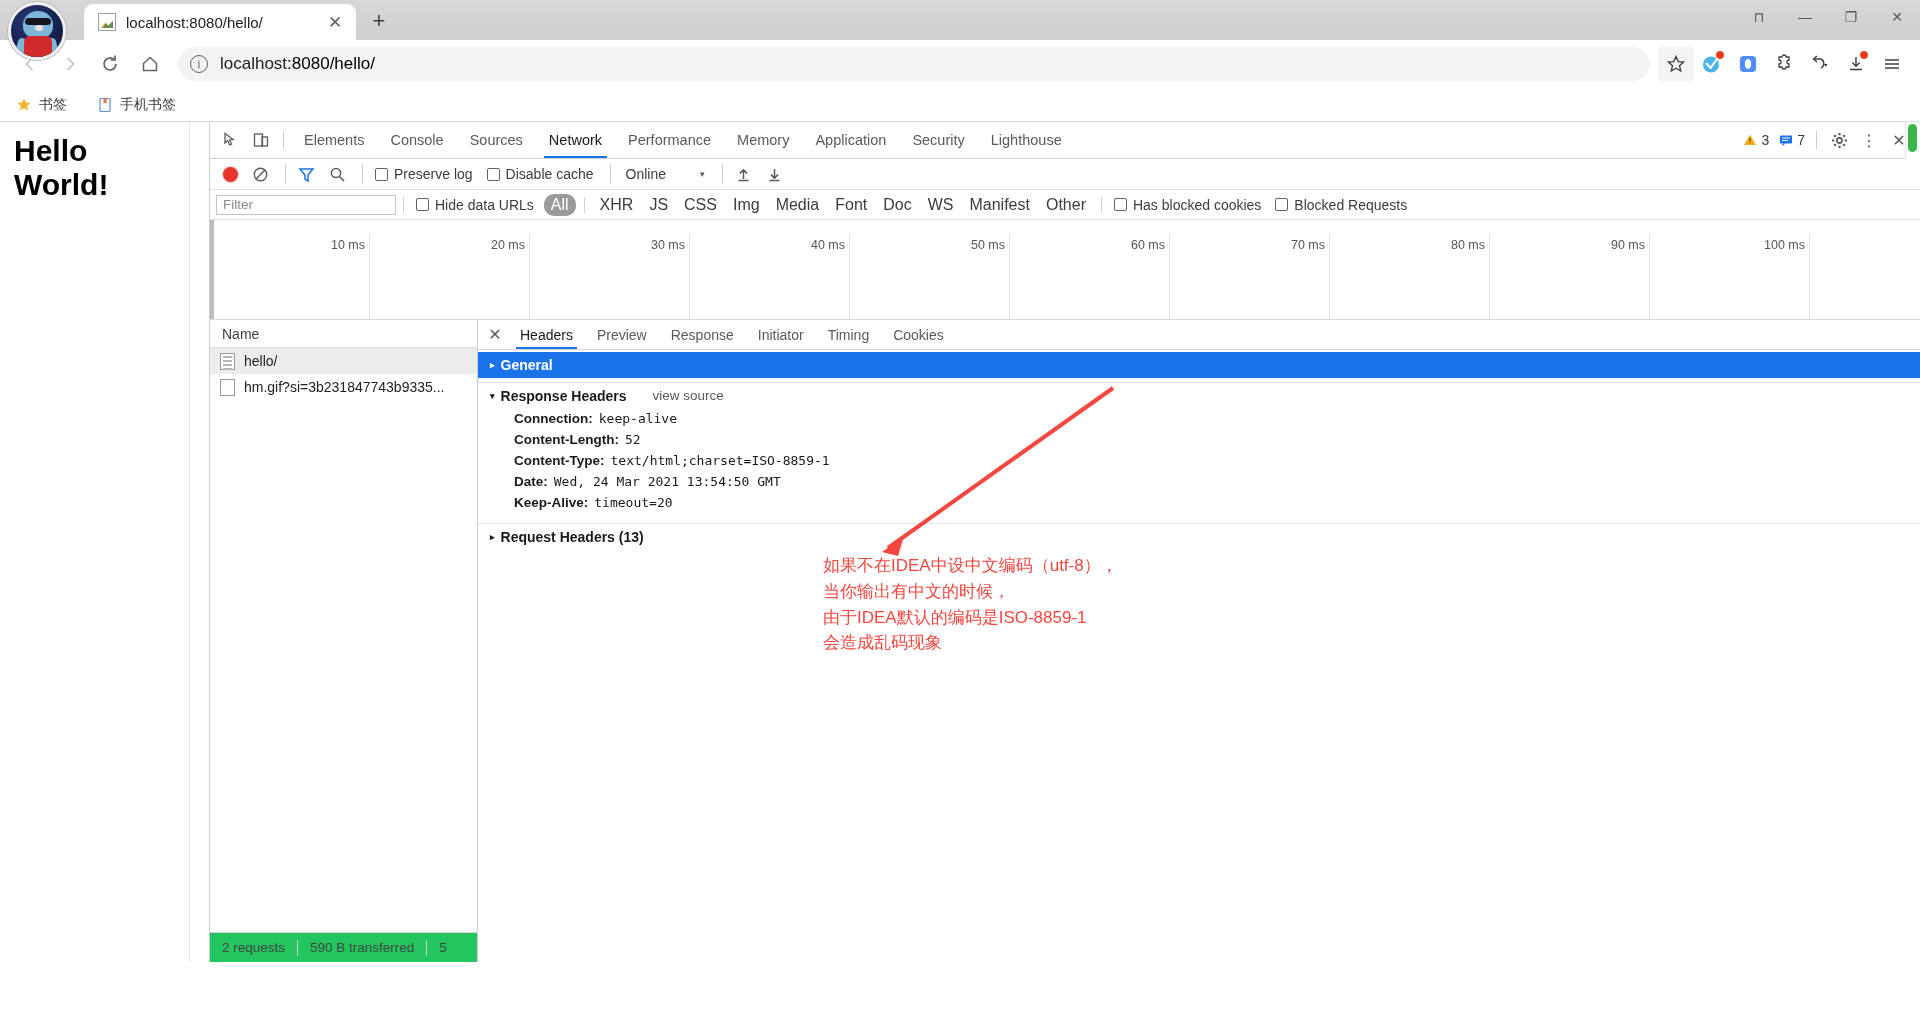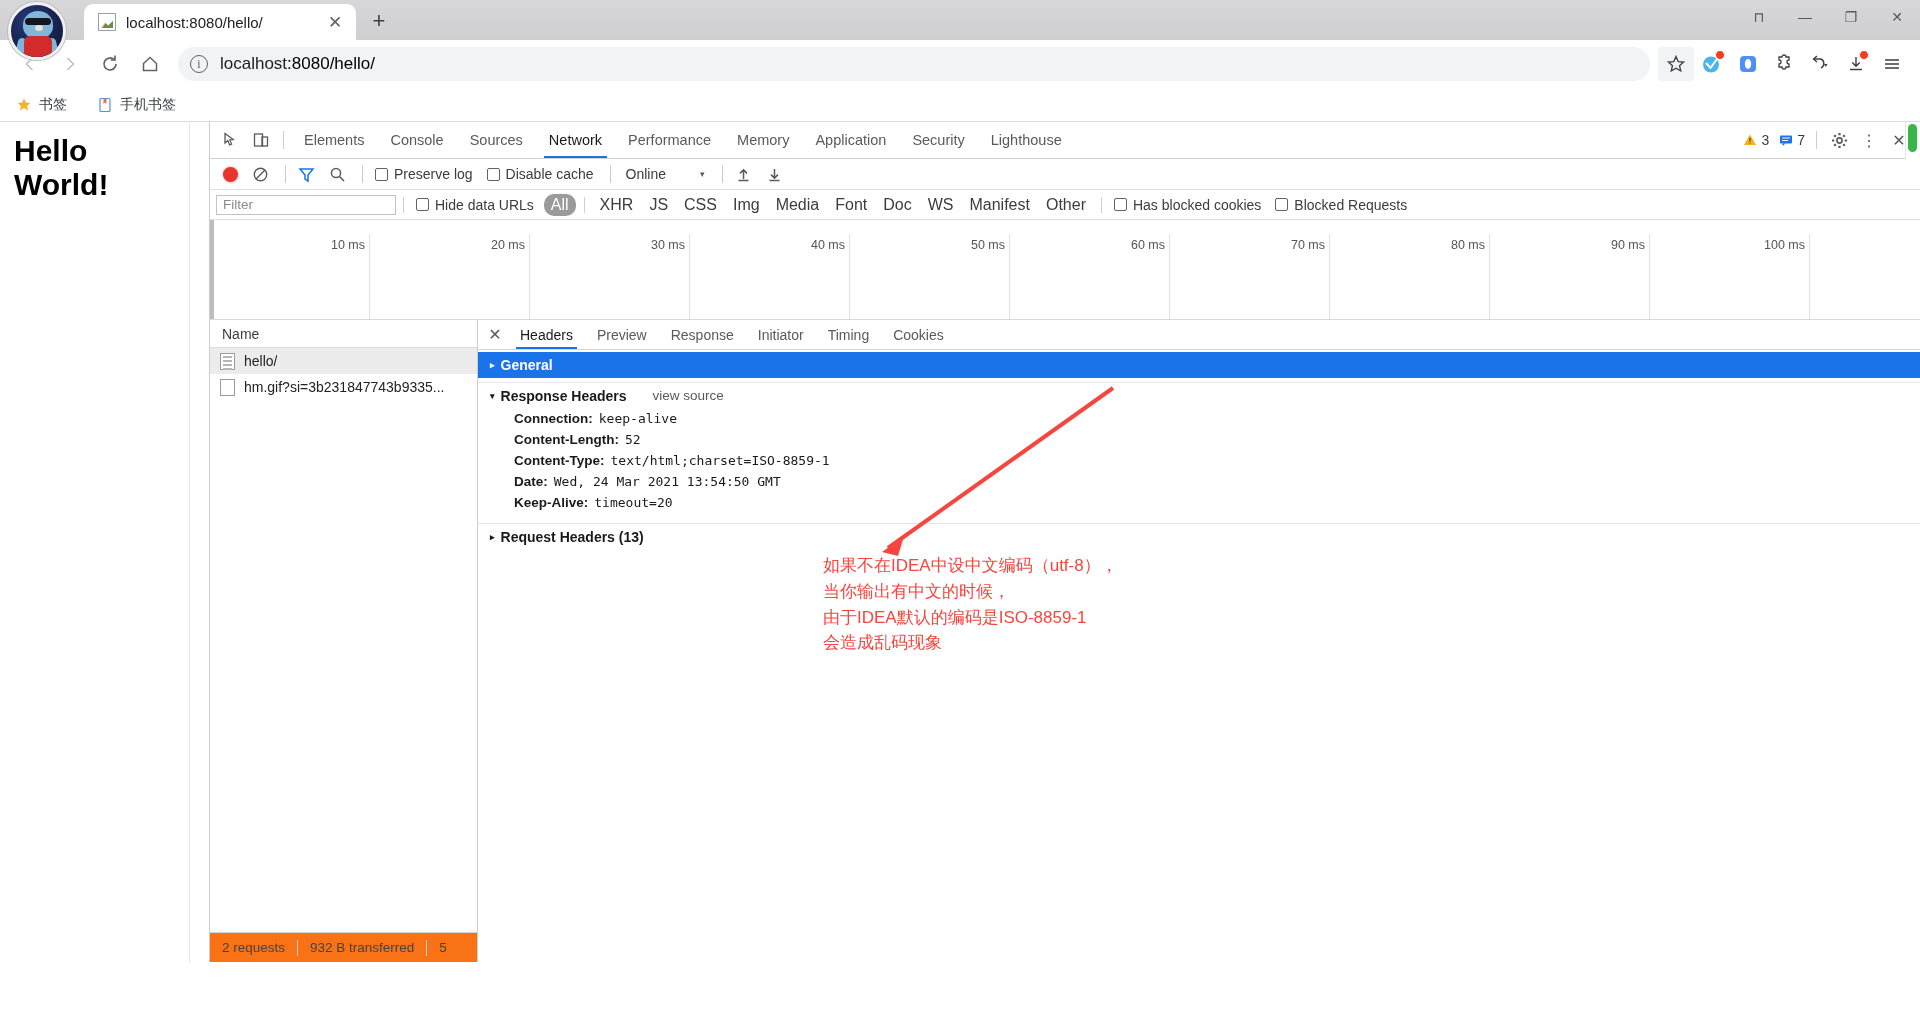--- a/index.html
+++ b/index.html
@@ -223,21 +223,21 @@
     margin-right: 9px; flex: 0 0 15px; position: relative;
   }
   .req-ic.doc:before {
     content:""; position:absolute; left:2px; top:2px; right:2px; height:2px; background:#b5b5b5;
     box-shadow: 0 4px 0 #b5b5b5, 0 8px 0 #b5b5b5, 0 12px 0 #b5b5b5;
   }
   .req-name { white-space: nowrap; overflow: hidden; text-overflow: ellipsis; }
   .reqlist-spacer { flex: 1; }
   .reqlist-status {
     height: 30px; flex: 0 0 30px; border-top: 1px solid #d4d4d4;
-    display: flex; align-items: center; background: #f97316;
+    display: flex; align-items: center; background: #22c55e;
     font-size: 13.5px; color: #444;
   }
   .st-cell { padding: 0 12px; white-space: nowrap; }
   .st-div { width: 1px; height: 16px; background: #cfcfcf; }
 
   .detail { flex: 1; display: flex; flex-direction: column; min-width: 0; background: #fff; }
   .detail-tabs {
     height: 30px; flex: 0 0 30px; display: flex; align-items: center;
     border-bottom: 1px solid #d5d5d5; padding-left: 4px;
   }
@@ -593,21 +593,21 @@
             <span class="req-name">hello/</span>
           </div>
           <div class="req-row">
             <span class="req-ic"></span>
             <span class="req-name">hm.gif?si=3b231847743b9335...</span>
           </div>
           <div class="reqlist-spacer"></div>
           <div class="reqlist-status">
             <span class="st-cell">2 requests</span>
             <span class="st-div"></span>
-            <span class="st-cell">932 B transferred</span>
+            <span class="st-cell">590 B transferred</span>
             <span class="st-div"></span>
             <span class="st-cell">5</span>
           </div>
         </div>
 
         <div class="detail">
           <div class="detail-tabs">
             <div class="close-x">✕</div>
             <div class="dtab active">Headers</div>
             <div class="dtab">Preview</div>

